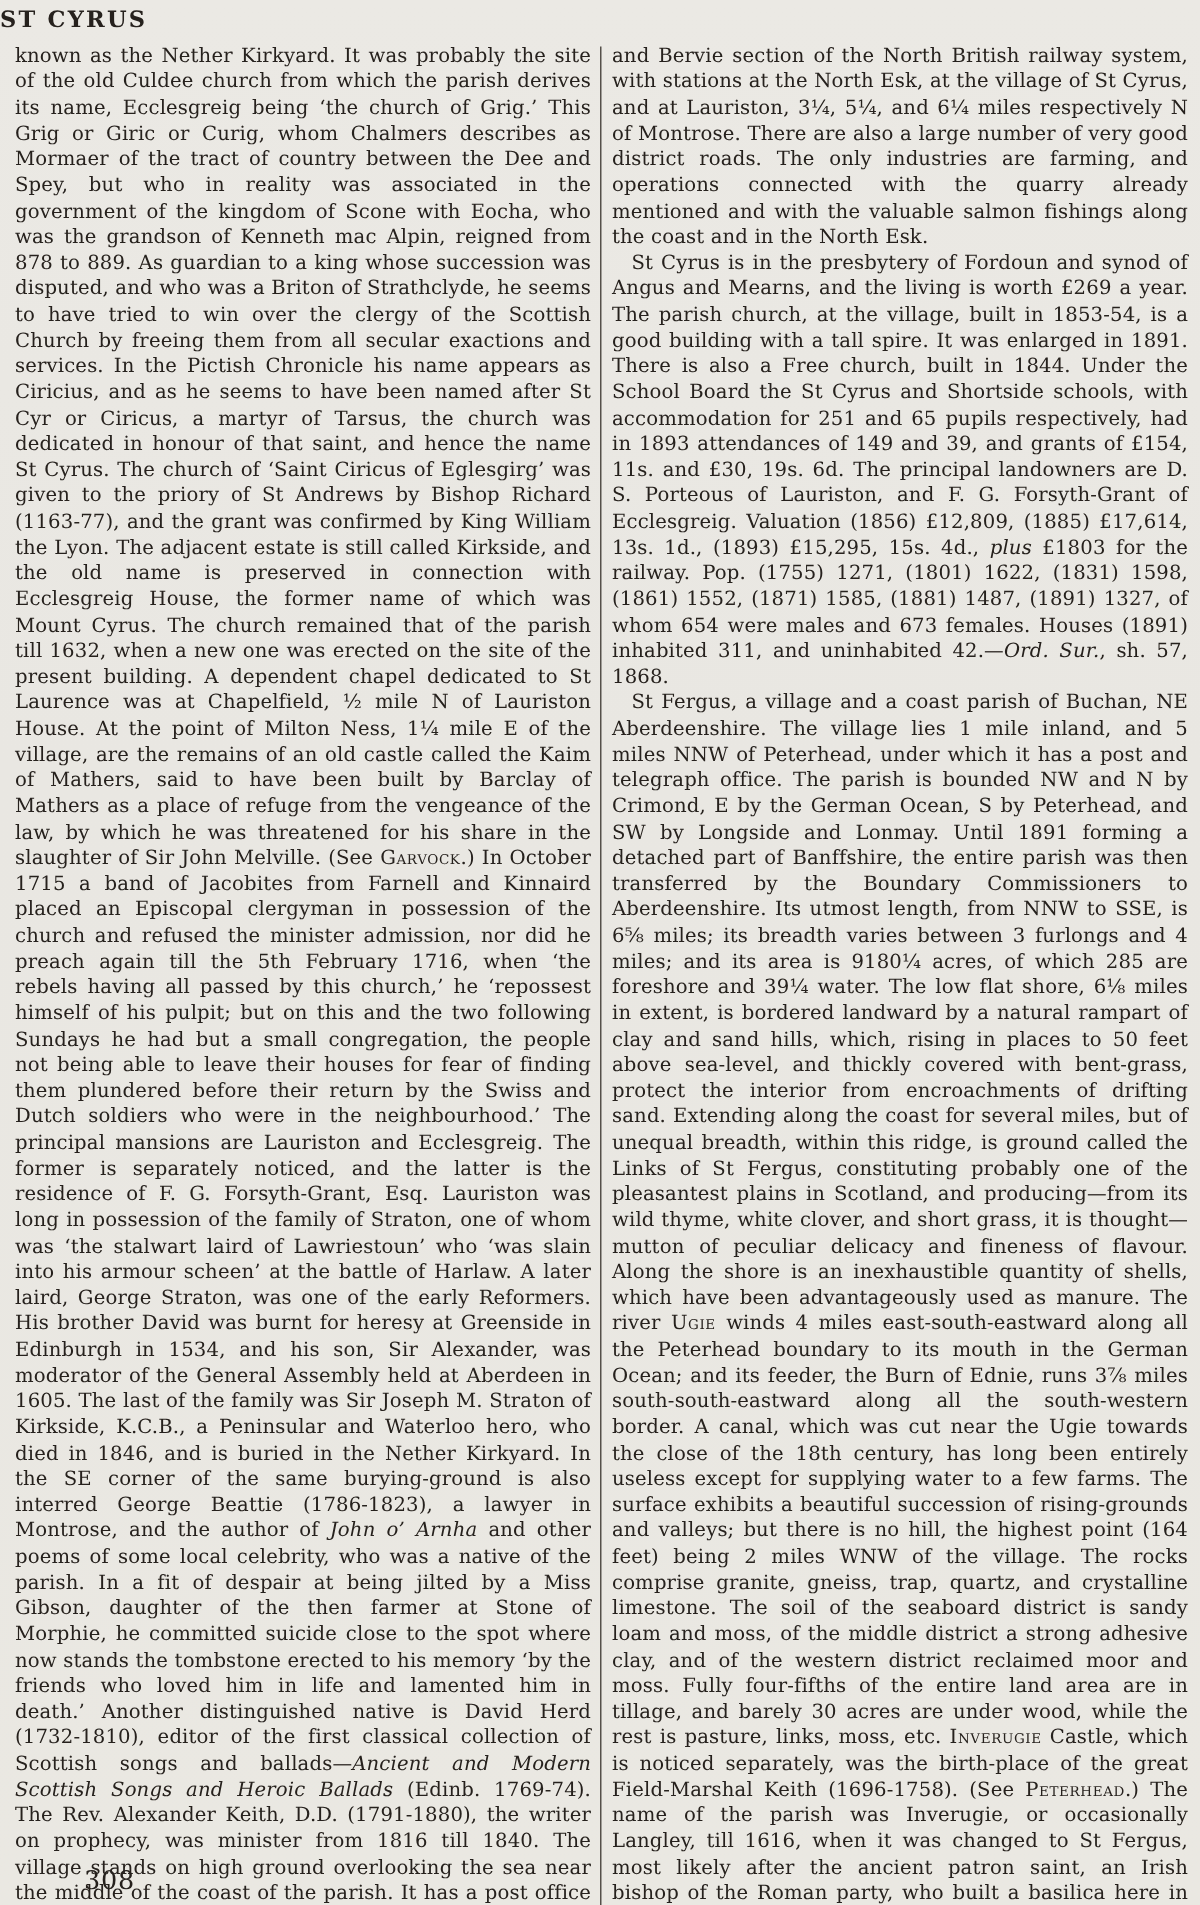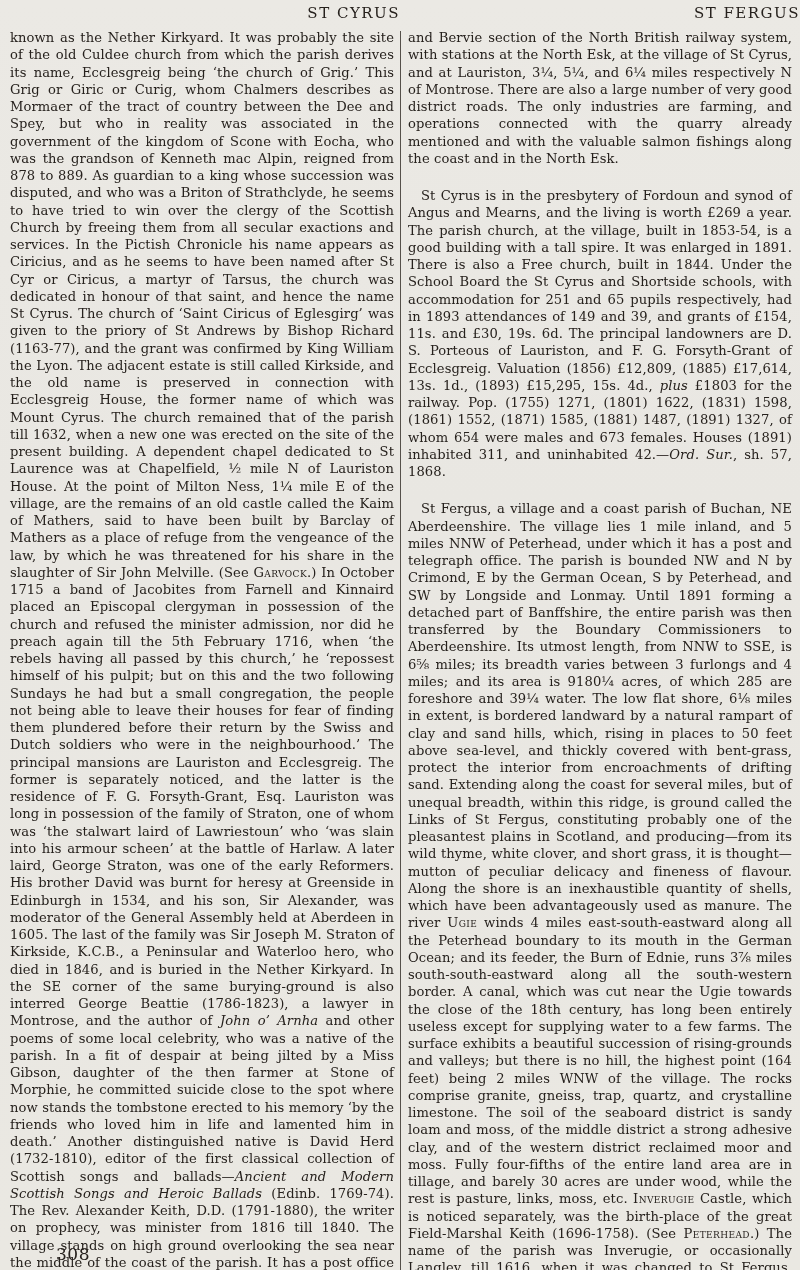--- a/index.html
+++ b/index.html
@@ -16,22 +16,22 @@
     overflow: hidden;
     font-family: "DejaVu Serif", "Liberation Serif", serif;
     color: #26211d;
   }
   .headers {
     display: flex;
     padding-top: 4px;
   }
   .running-head {
     width: 50%;
-    text-align: right;
-    font-weight: normal;
+    text-align: left;
+    font-weight: bold;
     font-size: 15px;
     letter-spacing: 1.5px;
     color: #26211d;
   }
   .columns {
     display: flex;
     margin-top: 7px;
     padding: 0 8px 0 10px;
   }
   .column {
@@ -45,40 +45,39 @@
   .column.right { padding-left: 7px; }
   .divider {
     width: 0;
     border-left: 1.2px solid #55504a;
     margin: 2px 0 0 0;
   }
   .para {
     margin: 0;
     text-indent: 0;
   }
-  .para.indent { text-indent: 13px; margin-top: 20px; }
+  .para.indent { text-indent: 13px; }
   .i  { font-style: italic; }
   .b  { font-weight: normal; }
   .sc { font-variant: small-caps; letter-spacing: 0.4px; }
   .page-number {
     position: absolute;
     left: 56px;
     bottom: 6px;
     font-size: 17px;
     letter-spacing: 0.5px;
     color: #26211d;
   }
 </style>
 </head>
 <body>
 
 <div class="page">
   <div class="headers">
     <div class="running-head">ST CYRUS</div>
-    <div class="running-head">ST FERGUS</div>
   </div>
 
   <div class="columns">
     <div class="column left" id="col-left">
         <p class="para"><span>known as the Nether Kirkyard.  It was probably the site of the old Culdee church from which the parish derives its name, Ecclesgreig being ‘the church of Grig.’ This Grig or Giric or Curig, whom Chalmers describes as Mormaer of the tract of country between the Dee and Spey, but who in reality was associated in the government of the kingdom of Scone with Eocha, who was the grandson of Kenneth mac Alpin, reigned from 878 to 889.  As guardian to a king whose succession was disputed, and who was a Briton of Strathclyde, he seems to have tried to win over the clergy of the Scottish Church by freeing them from all secular exactions and services.  In the Pictish Chronicle his name appears as Ciricius, and as he seems to have been named after St Cyr or Ciricus, a martyr of Tarsus, the church was dedicated in honour of that saint, and hence the name St Cyrus.  The church of ‘Saint Ciricus of Eglesgirg’ was given to the priory of St Andrews by Bishop Richard (1163-77), and the grant was confirmed by King William the Lyon.  The adjacent estate is still called Kirkside, and the old name is preserved in connection with Ecclesgreig House, the former name of which was Mount Cyrus.  The church remained that of the parish till 1632, when a new one was erected on the site of the present building.  A dependent chapel dedicated to St Laurence was at Chapelfield, ½ mile N of Lauriston House.  At the point of Milton Ness, 1¼ mile E of the village, are the remains of an old castle called the Kaim of Mathers, said to have been built by Barclay of Mathers as a place of refuge from the vengeance of the law, by which he was threatened for his share in the slaughter of Sir John Melville.  (See </span><span class="sc">Garvock</span><span>.)  In October 1715 a band of Jacobites from Farnell and Kinnaird placed an Episcopal clergyman in possession of the church and refused the minister admission, nor did he preach again till the 5th February 1716, when ‘the rebels having all passed by this church,’ he ‘repossest himself of his pulpit; but on this and the two following Sundays he had but a small congregation, the people not being able to leave their houses for fear of finding them plundered before their return by the Swiss and Dutch soldiers who were in the neighbourhood.’  The principal mansions are Lauriston and Ecclesgreig.  The former is separately noticed, and the latter is the residence of F. G. Forsyth-Grant, Esq.  Lauriston was long in possession of the family of Straton, one of whom was ‘the stalwart laird of Lawriestoun’ who ‘was slain into his armour scheen’ at the battle of Harlaw.  A later laird, George Straton, was one of the early Reformers. His brother David was burnt for heresy at Greenside in Edinburgh in 1534, and his son, Sir Alexander, was moderator of the General Assembly held at Aberdeen in 1605.  The last of the family was Sir Joseph M. Straton of Kirkside, K.C.B., a Peninsular and Waterloo hero, who died in 1846, and is buried in the Nether Kirkyard. In the SE corner of the same burying-ground is also interred George Beattie (1786-1823), a lawyer in Montrose, and the author of </span><span class="i">John o’ Arnha</span><span> and other poems of some local celebrity, who was a native of the parish. In a fit of despair at being jilted by a Miss Gibson, daughter of the then farmer at Stone of Morphie, he committed suicide close to the spot where now stands the tombstone erected to his memory ‘by the friends who loved him in life and lamented him in death.’  Another distinguished native is David Herd (1732-1810), editor of the first classical collection of Scottish songs and ballads—</span><span class="i">Ancient and Modern Scottish Songs and Heroic Ballads</span><span> (Edinb. 1769-74).  The Rev. Alexander Keith, D.D. (1791-1880), the writer on prophecy, was minister from 1816 till 1840.  The village stands on high ground overlooking the sea near the middle of the coast of the parish.  It has a post office under Montrose, and near it is the battery in connection with the St Cyrus company of the Forfar and Kincardine Artillery Volunteers.  The parish is traversed near the coast by the main line of road from Dundee by Montrose to Aberdeen, which crosses the North Esk by a good stone bridge erected in 1775-80; and parallel to this road and between it and the sea is the Montrose</span></p>
       </div>
     <div class="divider"></div>
     <div class="column right" id="col-right">
         <p class="para"><span>and Bervie section of the North British railway system, with stations at the North Esk, at the village of St Cyrus, and at Lauriston, 3¼, 5¼, and 6¼ miles respectively N of Montrose.  There are also a large number of very good district roads.  The only industries are farming, and operations connected with the quarry already mentioned and with the valuable salmon fishings along the coast and in the North Esk.</span></p>
         <p class="para indent"><span>St Cyrus is in the presbytery of Fordoun and synod of Angus and Mearns, and the living is worth £269 a year.  The parish church, at the village, built in 1853-54, is a good building with a tall spire.  It was enlarged in 1891.  There is also a Free church, built in 1844.  Under the School Board the St Cyrus and Shortside schools, with accommodation for 251 and 65 pupils respectively, had in 1893 attendances of 149 and 39, and grants of £154, 11s. and £30, 19s. 6d.  The principal landowners are D. S. Porteous of Lauriston, and F. G. Forsyth-Grant of Ecclesgreig.  Valuation (1856) £12,809, (1885) £17,614, 13s. 1d., (1893) £15,295, 15s. 4d., </span><span class="i">plus</span><span> £1803 for the railway.  Pop. (1755) 1271, (1801) 1622, (1831) 1598, (1861) 1552, (1871) 1585, (1881) 1487, (1891) 1327, of whom 654 were males and 673 females.  Houses (1891) inhabited 311, and uninhabited 42.—</span><span class="i">Ord. Sur.</span><span>, sh. 57, 1868.</span></p>

